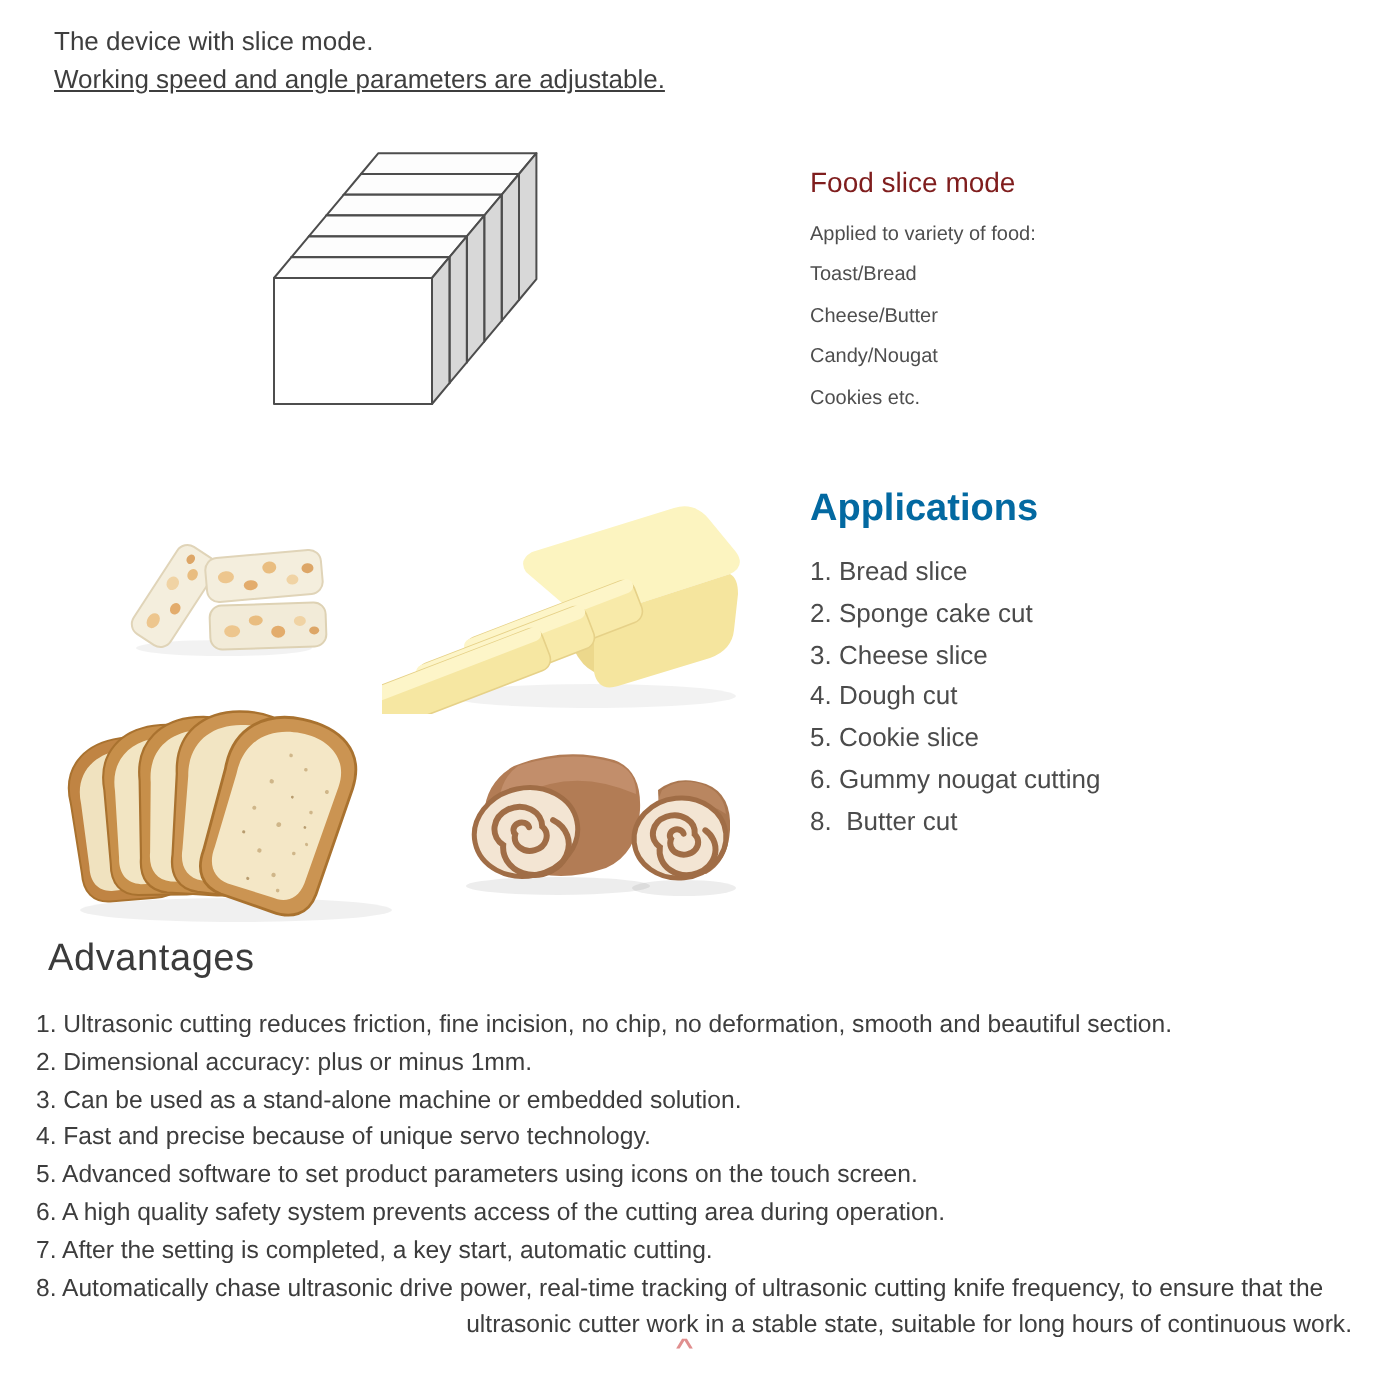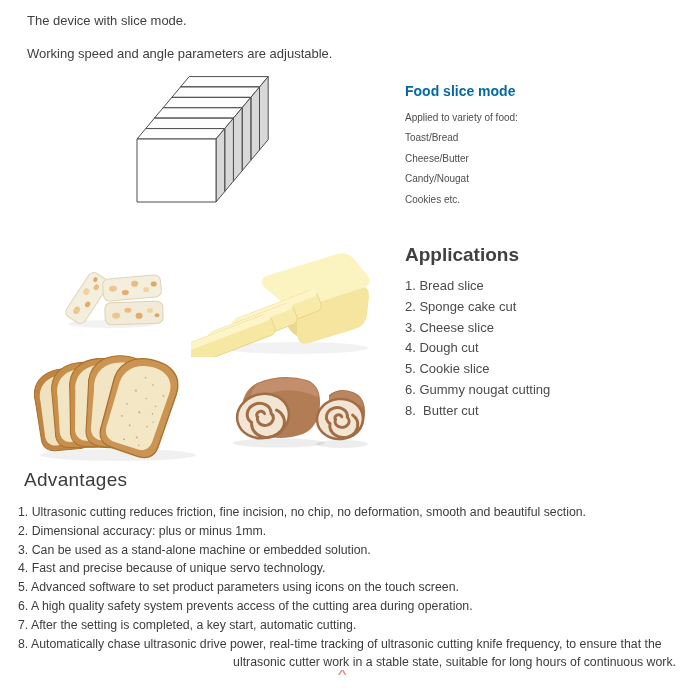--- a/index.html
+++ b/index.html
@@ -3,33 +3,33 @@
 <meta charset="utf-8">
 <style>
   html,body{margin:0;padding:0;background:#fff;}
   .page{position:relative;width:700px;height:700px;background:#ffffff;
         font-family:"Liberation Sans",sans-serif;color:#404040;overflow:hidden;}
   .page p,.page h1,.page h2,.page h3{margin:0;padding:0;}
 
   
   .intro{position:absolute;left:27px;font-size:13px;color:#3e3e3e;}
   .intro.line1{top:13px;}
-  .intro.line2{top:46px;}
+  .intro.line2{top:32px;text-decoration:underline;}
 
   
   #slice-diagram{position:absolute;left:130px;top:70px;width:150px;height:142px;}
 
   
   .food-mode{position:absolute;left:405px;top:83px;width:270px;}
-  .food-mode h3{font-size:14px;font-weight:bold;color:#0369a1;line-height:16px;margin-bottom:9px;}
+  .food-mode h3{font-size:14px;font-weight:normal;color:#7f1d1d;line-height:16px;margin-bottom:9px;}
   .food-mode p{font-size:10px;color:#4e4e4e;line-height:20.4px;}
 
   
   .applications{position:absolute;left:405px;top:244px;width:280px;}
-  .applications h2{font-size:19px;font-weight:bold;color:#404040;line-height:22px;margin-bottom:10px;}
+  .applications h2{font-size:19px;font-weight:bold;color:#0369a1;line-height:22px;margin-bottom:10px;}
   .applications p{font-size:13px;color:#4b4b4b;line-height:20.8px;white-space:pre-wrap;}
   .applications .contact{margin-top:2px;color:#4b4b4b;cursor:pointer;}
 
   
   .food-img{position:absolute;}
   #nougat-img{left:62px;top:264px;width:105px;height:65px;}
   #butter-img{left:191px;top:249px;width:182px;height:108px;}
   #bread-img{left:33px;top:347px;width:175px;height:115px;}
   #rolls-img{left:227px;top:371px;width:143px;height:80px;}
 

